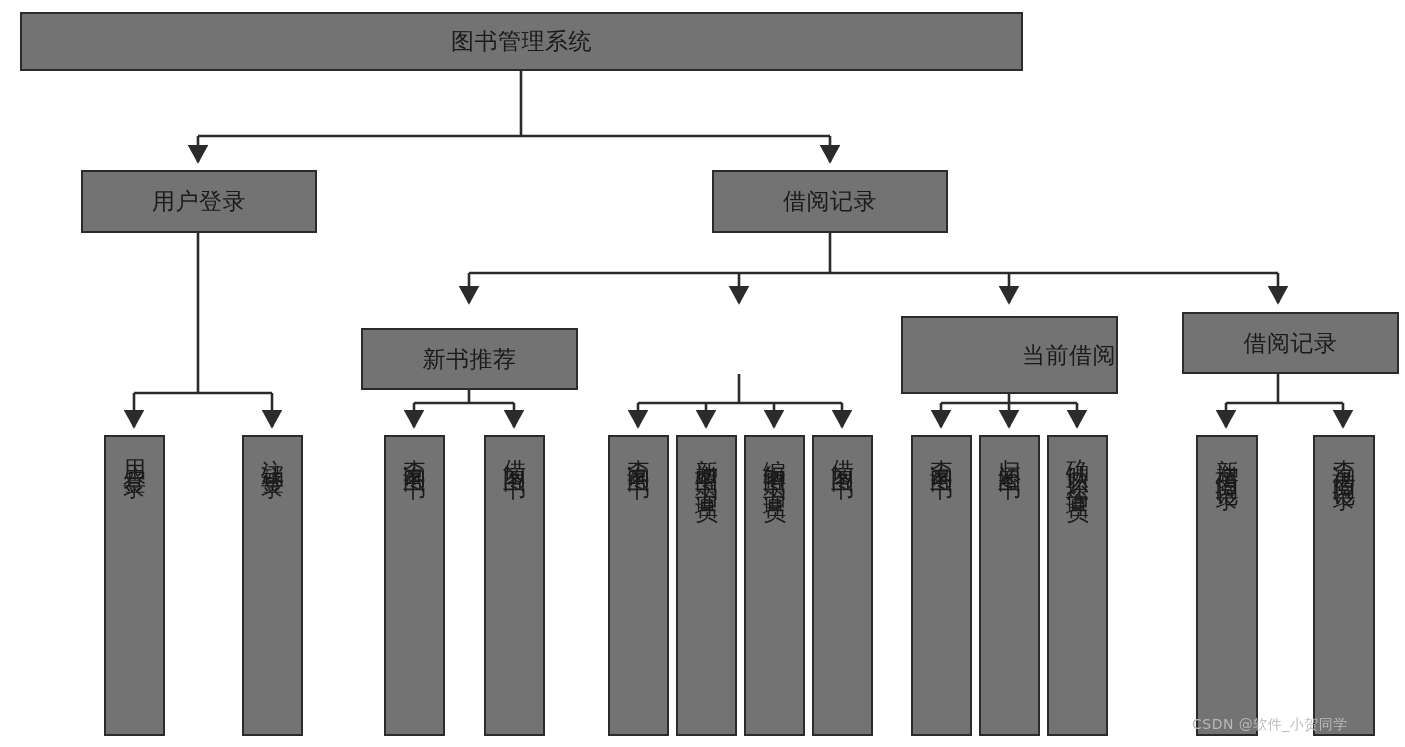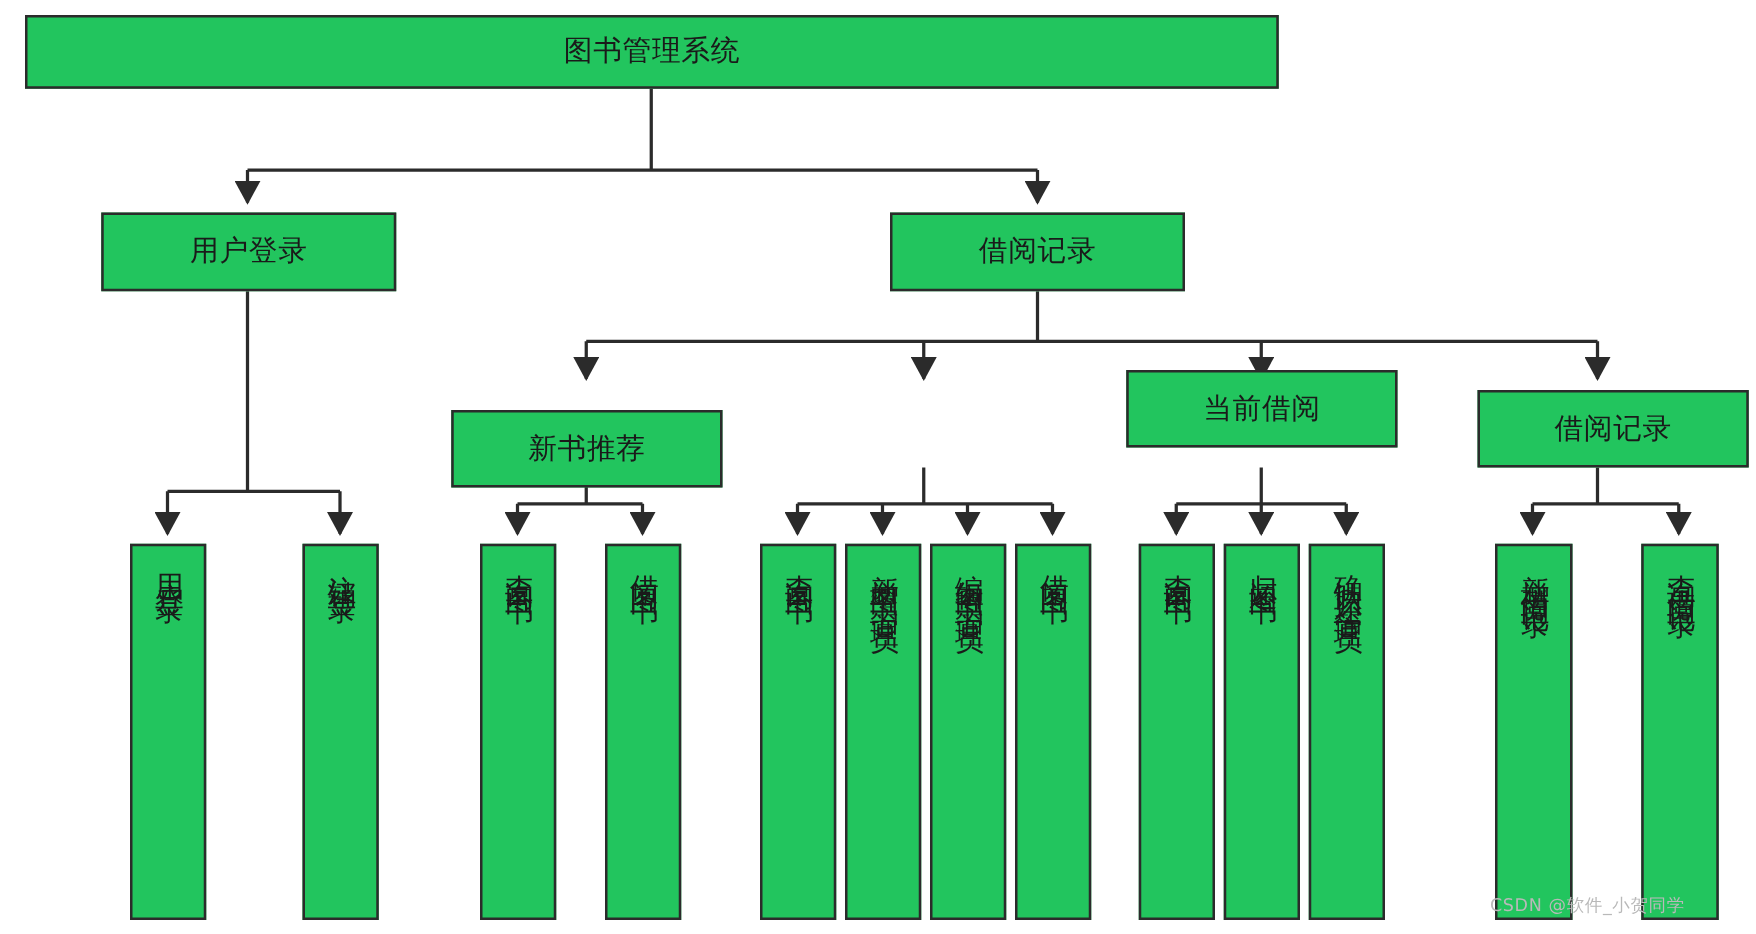--- a/index.html
+++ b/index.html
@@ -22,21 +22,21 @@
     position: absolute;
     left: 0;
     top: 0;
     width: 1405px;
     height: 747px;
   }
   .node-box {
     position: absolute;
     box-sizing: border-box;
     border: 2px solid #2b2b2b;
-    background: #22c55e;
+    background: #737373;
     display: flex;
     align-items: center;
     justify-content: center;
     color: #1a1a1a;
   }
   .node-label {
     display: block;
     text-align: center;
     line-height: 1.05;
     white-space: nowrap;
@@ -132,21 +132,21 @@
   <div class="node-box horiz" style="left:81px; top:170px; width:236px; height:63px;">
     <span class="node-label">用户登录</span>
   </div>
   <div class="node-box horiz" style="left:712px; top:170px; width:236px; height:63px;">
     <span class="node-label">借阅记录</span>
   </div>
 
   <div class="node-box horiz" style="left:361px; top:312px; width:217px; height:62px;margin-top:16px;">
     <span class="node-label">新书推荐</span>
   </div>
-  <div class="node-box horiz" style="left:901px; top:296px; width:217px; height:62px;">
+  <div class="node-box horiz" style="left:901px; top:316px; width:217px; height:78px;justify-content:flex-end;">
     <span class="node-label">当前借阅</span>
   </div>
   <div class="node-box horiz" style="left:1170px; top:312px; width:217px; height:62px;margin-left:12px;">
     <span class="node-label">借阅记录</span>
   </div>
 
   <div class="node-box vert" style="left:104px; top:435px; width:61px; height:301px;">
     <span class="node-label">用户登录</span>
   </div>
   <div class="node-box vert" style="left:242px; top:435px; width:61px; height:301px;">

